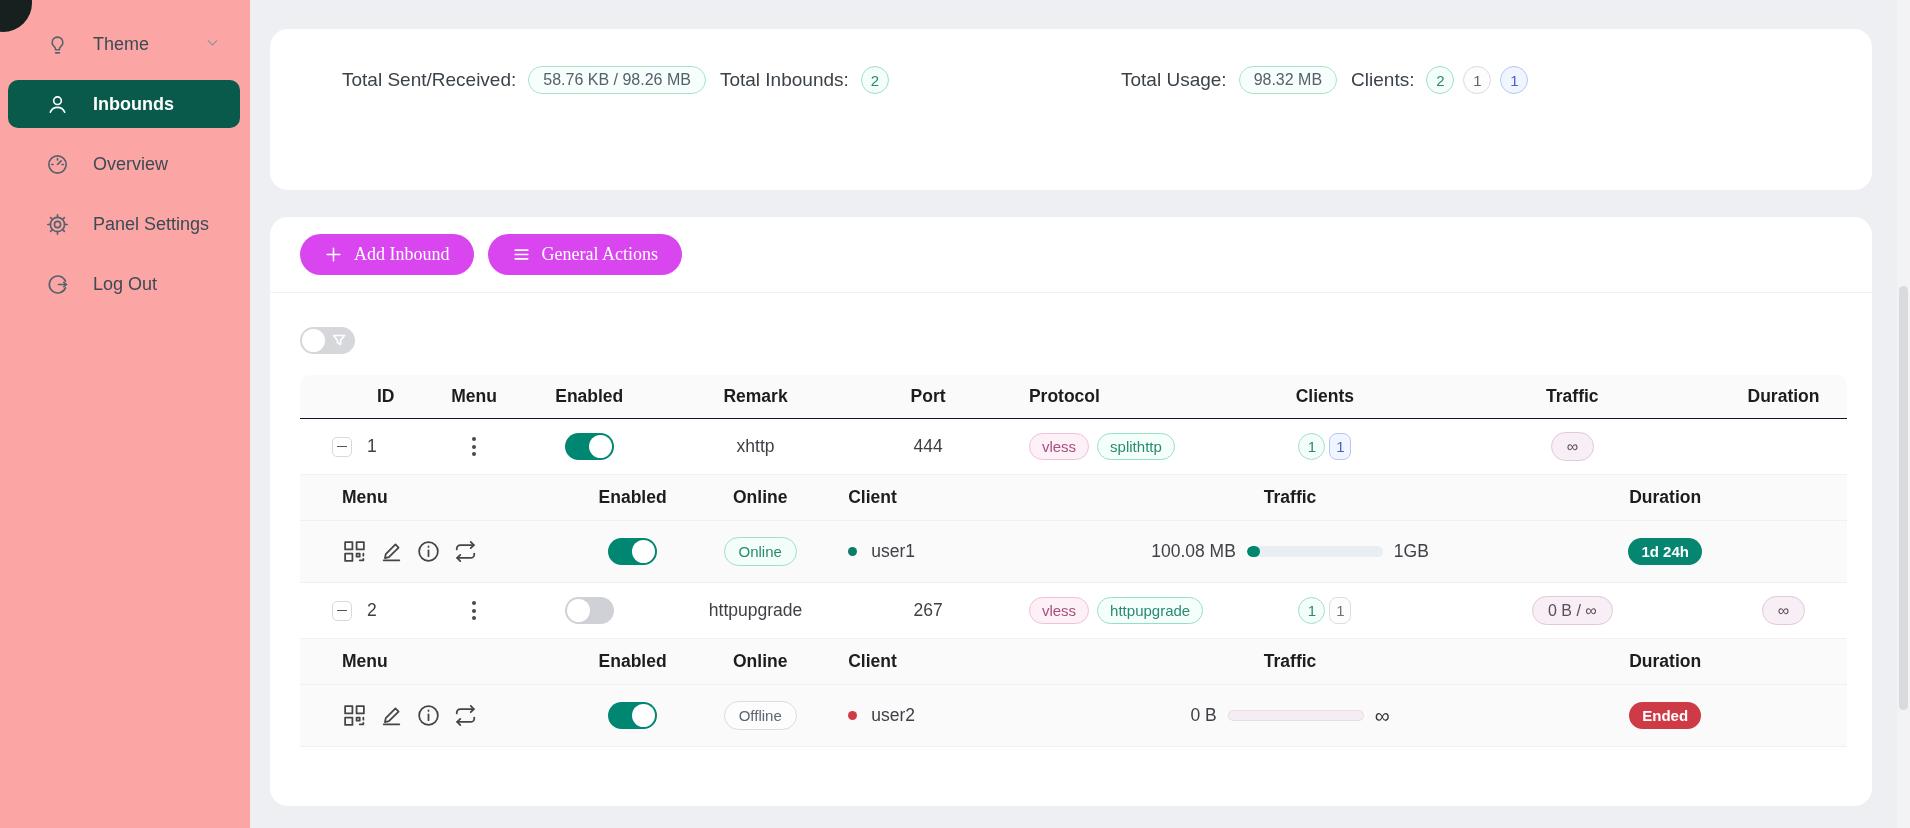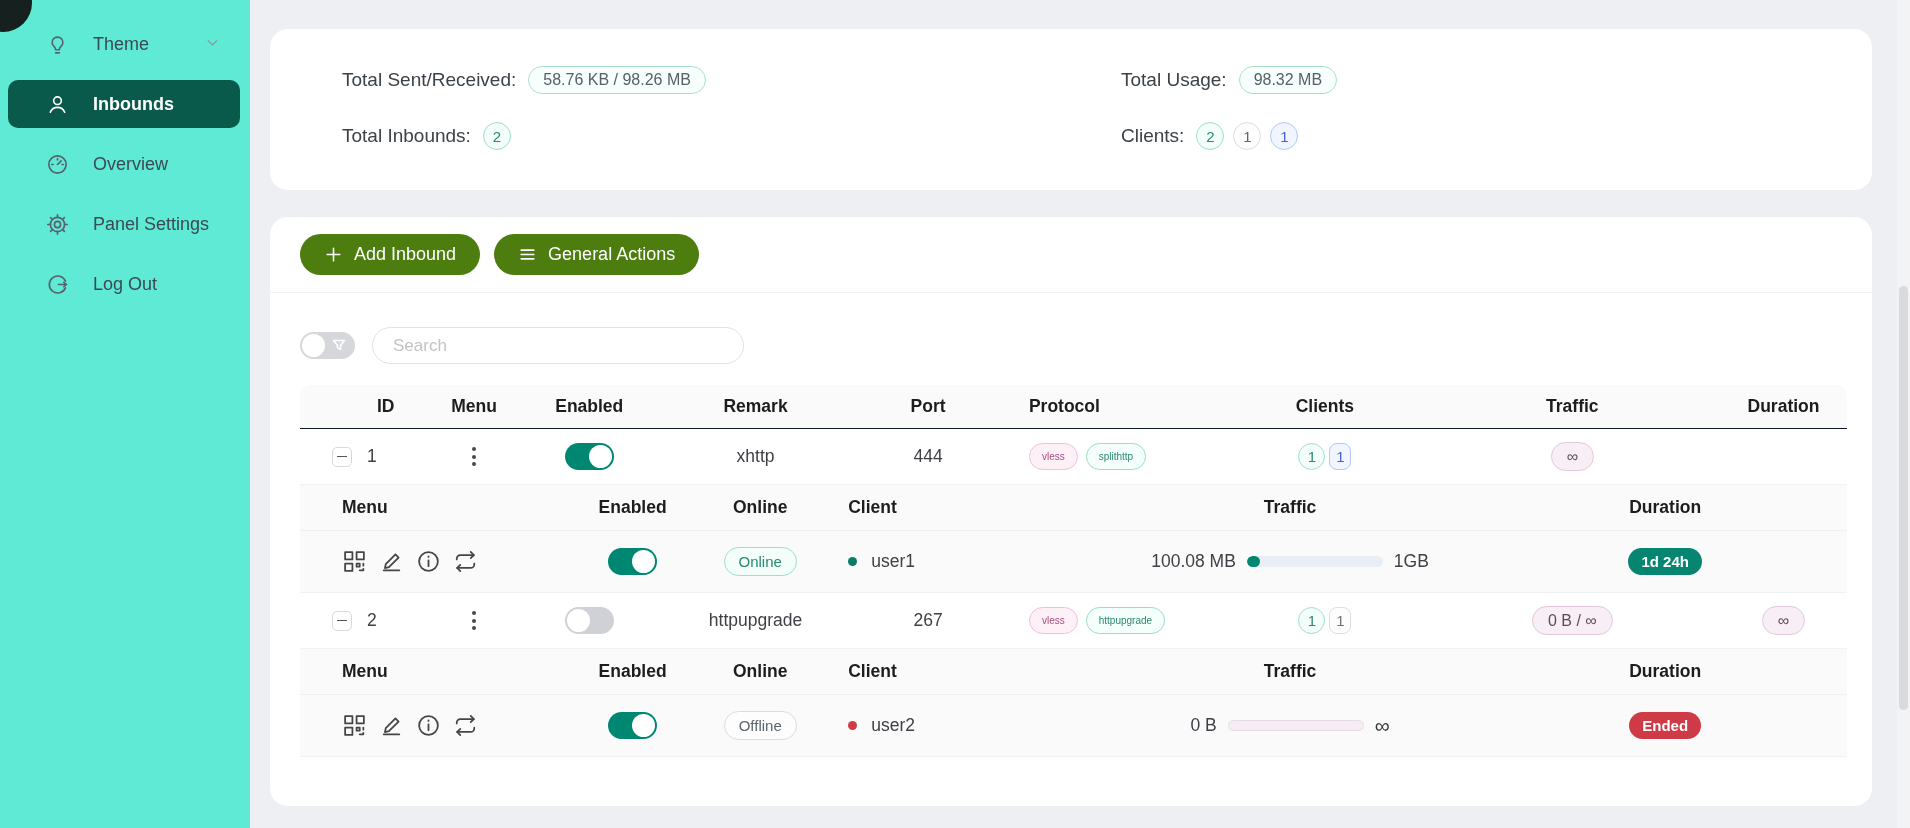--- a/index.html
+++ b/index.html
@@ -1,48 +1,48 @@
 <!DOCTYPE html>
 <html><head>
 <meta charset="utf-8">
 <style>
   * { margin:0; padding:0; box-sizing:border-box; }
   html,body { width:1910px; height:828px; overflow:hidden; }
   body { font-family:"Liberation Sans","DejaVu Sans",sans-serif; background:#edeff3; color:#3f4a54; }
   .page { position:relative; width:1910px; height:828px; display:flex; }
 
   
-  .sidebar { width:250px; height:100%; background:#5eead4; flex:0 0 250px; padding-top:20px; position:relative; z-index:2; }
+  .sidebar { width:250px; height:100%; background:#fca5a5; flex:0 0 250px; padding-top:20px; position:relative; z-index:2; }
   .corner-logo { position:absolute; left:-26px; top:-26px; width:58px; height:58px; border-radius:50%; background:#16211f; }
   .side-item { height:48px; display:flex; align-items:center; padding-left:38px; gap:24px; margin:0 10px 12px 8px; border-radius:10px; color:#3c4a55; font-size:18px; cursor:pointer; }
   .side-item svg { width:23px; height:23px; stroke:#55626d; stroke-width:1.7; fill:none; stroke-linecap:round; stroke-linejoin:round; flex:0 0 23px; }
   .side-item.active { background:#0a5a4b; color:#ffffff; font-weight:bold; }
   .side-item.active svg { stroke:#ffffff; }
   .side-item .chev { margin-left:auto; margin-right:20px; }
   .side-item .chev svg { width:15px; height:15px; stroke:#8a949c; }
 
   
   .main { flex:1; height:100%; overflow:hidden; position:relative; }
 
   .card { background:#ffffff; border-radius:18px; }
   .stats-card { margin:29px 38px 0 20px; height:161px; padding:30px 0 0 72px; display:grid; grid-template-columns:779px 1fr; }
-  .stats-col { display:flex; flex-direction:column; gap:14px; }
+  .stats-col { display:flex; flex-direction:row; gap:14px; }
   .stat-row { display:flex; align-items:center; gap:12px; height:42px; font-size:19px; color:#3b4248; }
   .stat-pill { border:1px solid #abe0cb; background:#f7fffc; color:#55606b; border-radius:999px; padding:4px 14px; font-size:16px; }
   .cir { min-width:28px; height:28px; border-radius:50%; display:inline-flex; align-items:center; justify-content:center; font-size:15px; padding:0 6px; }
   .cir.green { border:1px solid #9fdfc6; background:#f3fdf9; color:#2a8a70; }
   .cir.gray  { border:1px solid #dcdcdc; background:#fdfdfd; color:#5c6670; }
   .cir.blue  { border:1px solid #b4c7f7; background:#f0f5ff; color:#4663d0; }
   .badge-group { display:flex; gap:9px; align-items:center; }
 
   .main-card { margin:27px 38px 22px 20px; height:589px; }
 
   
   .toolbar { display:flex; align-items:center; gap:14px; padding:17px 28px 0 30px; }
-  .btn { height:41px; border-radius:21px; background:#4d7c0f; color:#fff; border:none; display:flex; align-items:center; gap:11px; padding:0 24px; font-size:18px; font-family:Liberation Sans, sans-serif; cursor:pointer; }
+  .btn { height:41px; border-radius:21px; background:#d946ef; color:#fff; border:none; display:flex; align-items:center; gap:11px; padding:0 24px; font-size:18px; font-family:Liberation Serif, serif; cursor:pointer; }
   .btn svg { width:19px; height:19px; stroke:#ffffff; stroke-width:2; fill:none; stroke-linecap:round; }
   .toolbar-right { margin-left:auto; display:flex; align-items:center; gap:17px; }
   .select { height:38px; min-width:66px; border:1px solid #dcdcdc; border-radius:19px; display:flex; align-items:center; gap:11px; padding:0 13px 0 16px; color:#4c565e; font-size:17px; cursor:pointer; background:#fff; }
   .select svg { width:13px; height:13px; stroke:#c2c6ca; stroke-width:2.2; fill:none; stroke-linecap:round; stroke-linejoin:round; }
   .refresh svg { width:24px; height:24px; stroke:#343a40; stroke-width:2; fill:none; stroke-linecap:round; stroke-linejoin:round; display:block; cursor:pointer; }
   .divider { border-bottom:1px solid #f0f0f0; margin-top:17px; }
 
   
   .sw { width:49px; height:27px; border-radius:14px; position:relative; cursor:pointer; flex:0 0 auto; }
   .sw.on  { background:#008771; }
@@ -74,21 +74,21 @@
   .trow .c1 { justify-content:flex-start; padding-left:32px; gap:15px; }
   .c6 { justify-content:flex-start; padding-left:22px; gap:8px; }
   .s1 { padding-left:42px; gap:12px; justify-content:flex-start; }
   .s4 { padding-left:30px; gap:14px; justify-content:flex-start; }
 
   .collapse-btn { width:20px; height:20px; border:1px solid #d9d9d9; border-radius:5px; background:#fff; display:flex; align-items:center; justify-content:center; cursor:pointer; padding:0; }
   .collapse-btn span { width:10px; height:0; border-top:1.6px solid #555; display:block; }
   .kebab { display:flex; flex-direction:column; gap:3.5px; cursor:pointer; padding:4px 8px; }
   .kebab i { width:4px; height:4px; border-radius:50%; background:#4a4a4a; display:block; }
 
-  .tag { height:27px; border-radius:14px; padding:12px 12px; display:inline-flex; align-items:center; font-size:10px; }
+  .tag { height:27px; border-radius:14px; padding:12px 12px; display:inline-flex; align-items:center; font-size:15px; }
   .tag.magenta { border:1px solid #edc1da; background:#fdf0f7; color:#a94e7f; }
   .tag.green   { border:1px solid #97dfc4; background:#f4fffb; color:#2a8a70; }
 
   .cbadge { height:27px; display:inline-flex; align-items:center; justify-content:center; font-size:15px; }
   .cbadge.green { min-width:27px; border-radius:50%; border:1px solid #9fdfc6; background:#f3fdf9; color:#2a8a70; }
   .cbadge.blue  { min-width:22px; border-radius:8px; border:1px solid #b4c7f7; background:#f0f5ff; color:#4663d0; }
   .cbadge.gray  { min-width:22px; border-radius:8px; border:1px solid #dedede; background:#fdfdfd; color:#6b737b; }
 
   .pill-pink { height:29px; border-radius:15px; border:1px solid #e2c8da; background:#f8eef5; color:#5f4a58; padding:0 15px; display:inline-flex; align-items:center; font-size:16px; }
 
@@ -218,21 +218,20 @@
       </div>
 
       <div class="divider"></div>
 
       <div class="search-row">
         <div class="filter-sw">
           <svg viewBox="0 0 14 14">
               <path d="M1.5 1.5h11L8.6 6.3v4.2L5.4 8.6V6.3z"></path>
             </svg>
         </div>
-        <input class="search-input" placeholder="Search" style="">
       </div>
 
       <div class="table">
 
         <div class="thead">
           <div class="cell c1">ID</div>
           <div class="cell">Menu</div>
           <div class="cell">Enabled</div>
           <div class="cell">Remark</div>
           <div class="cell">Port</div>

